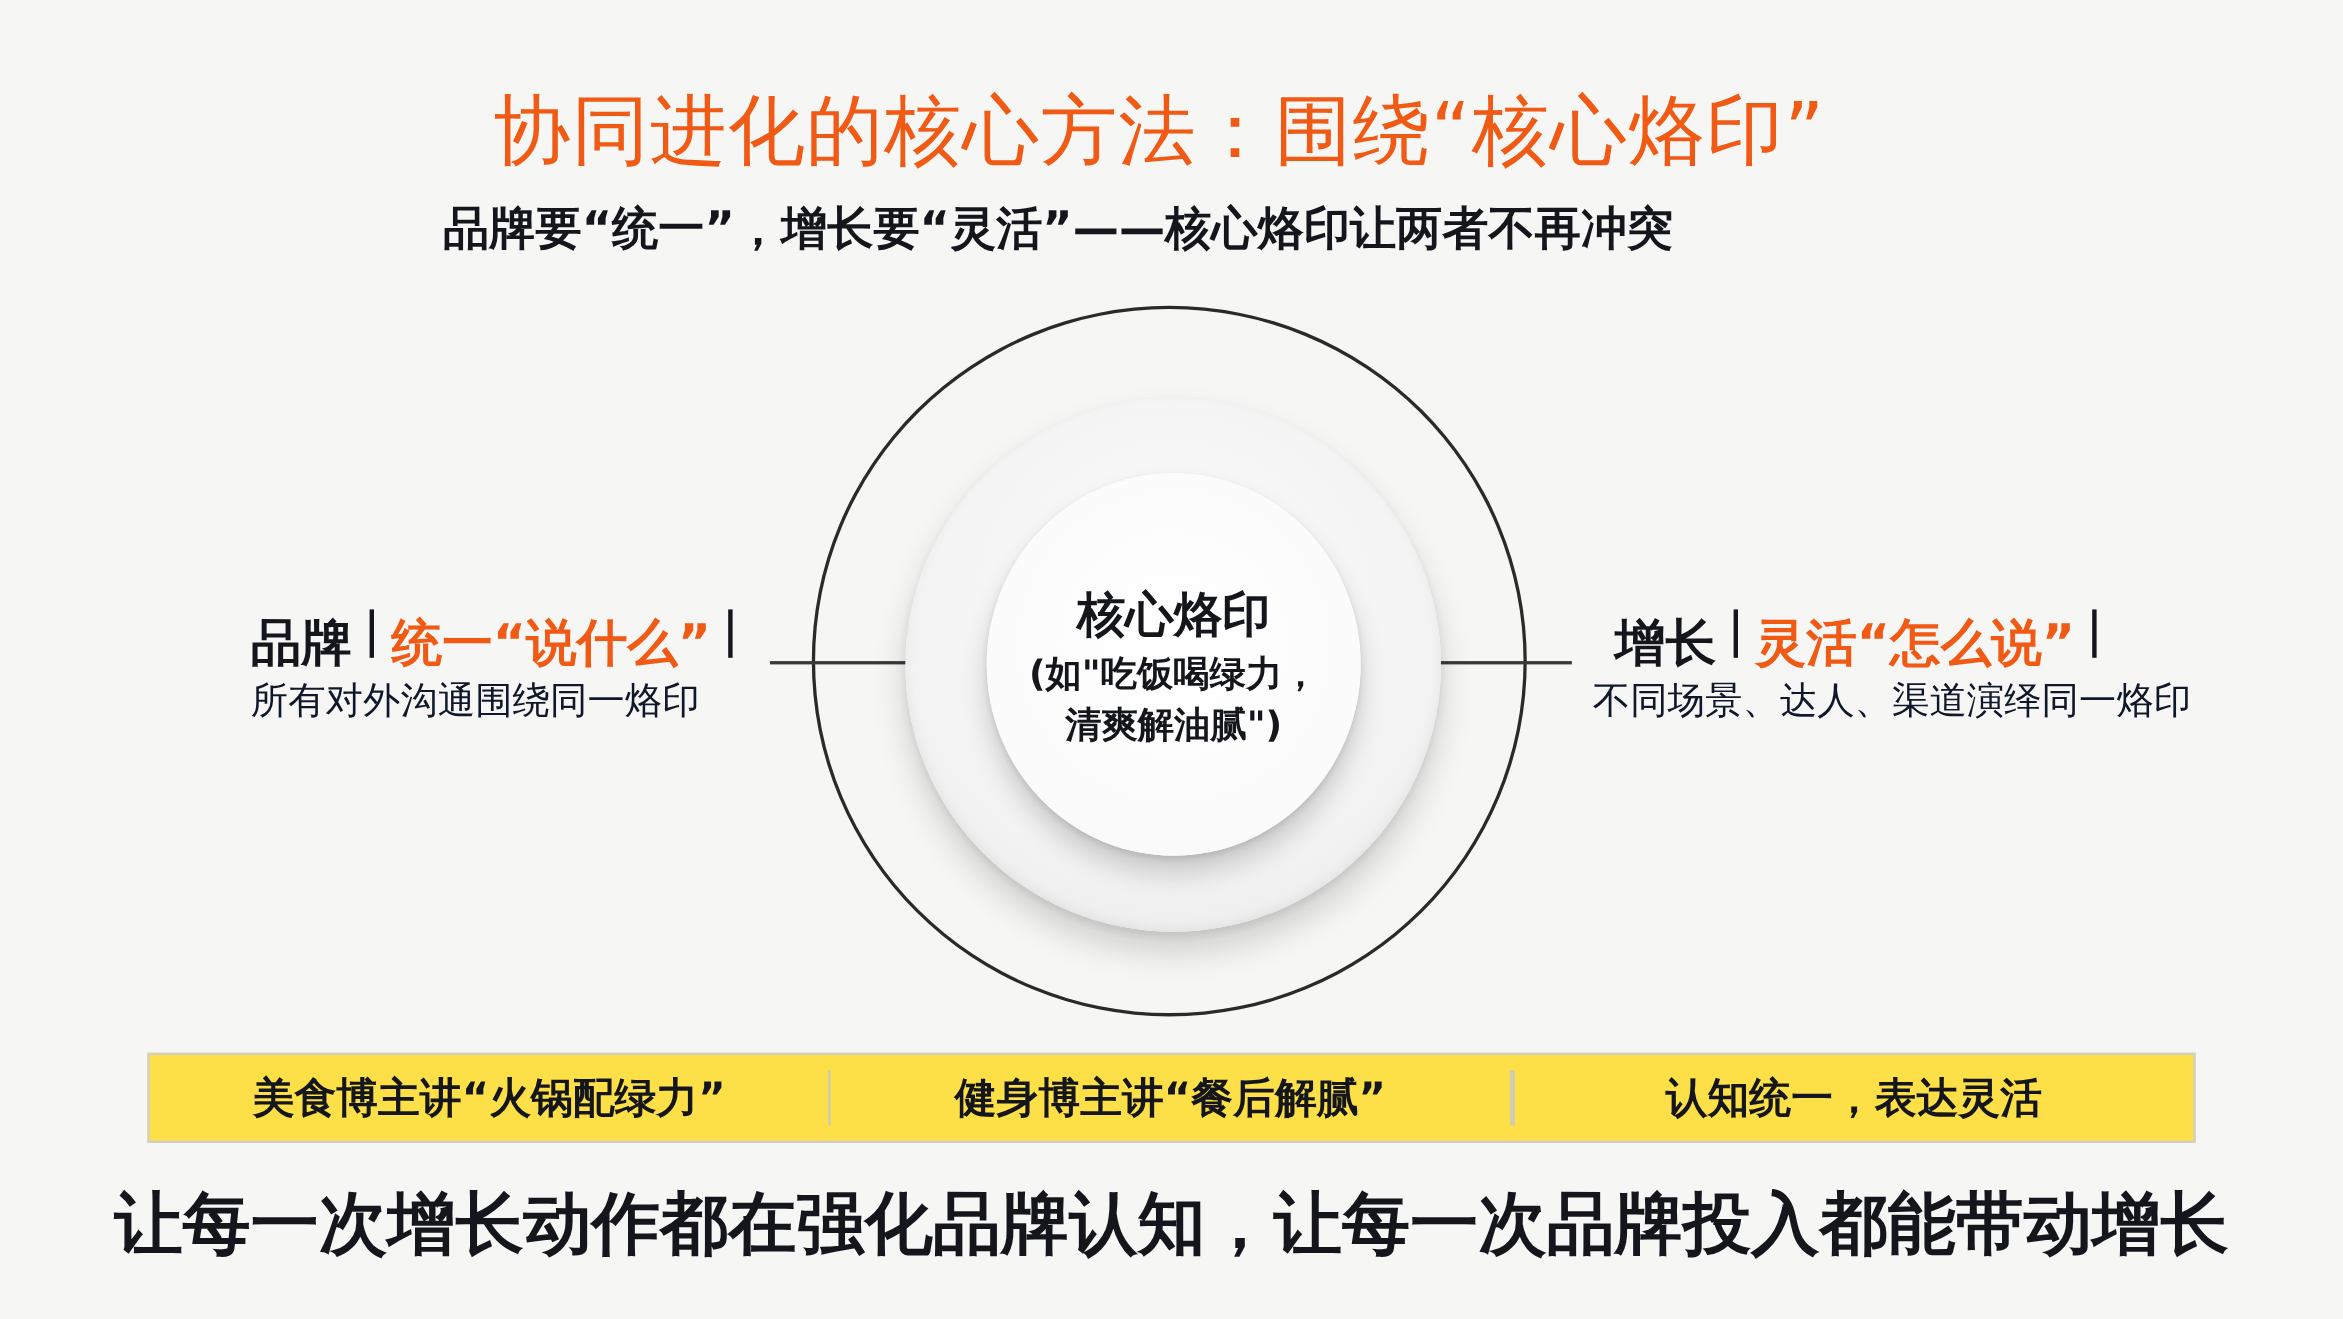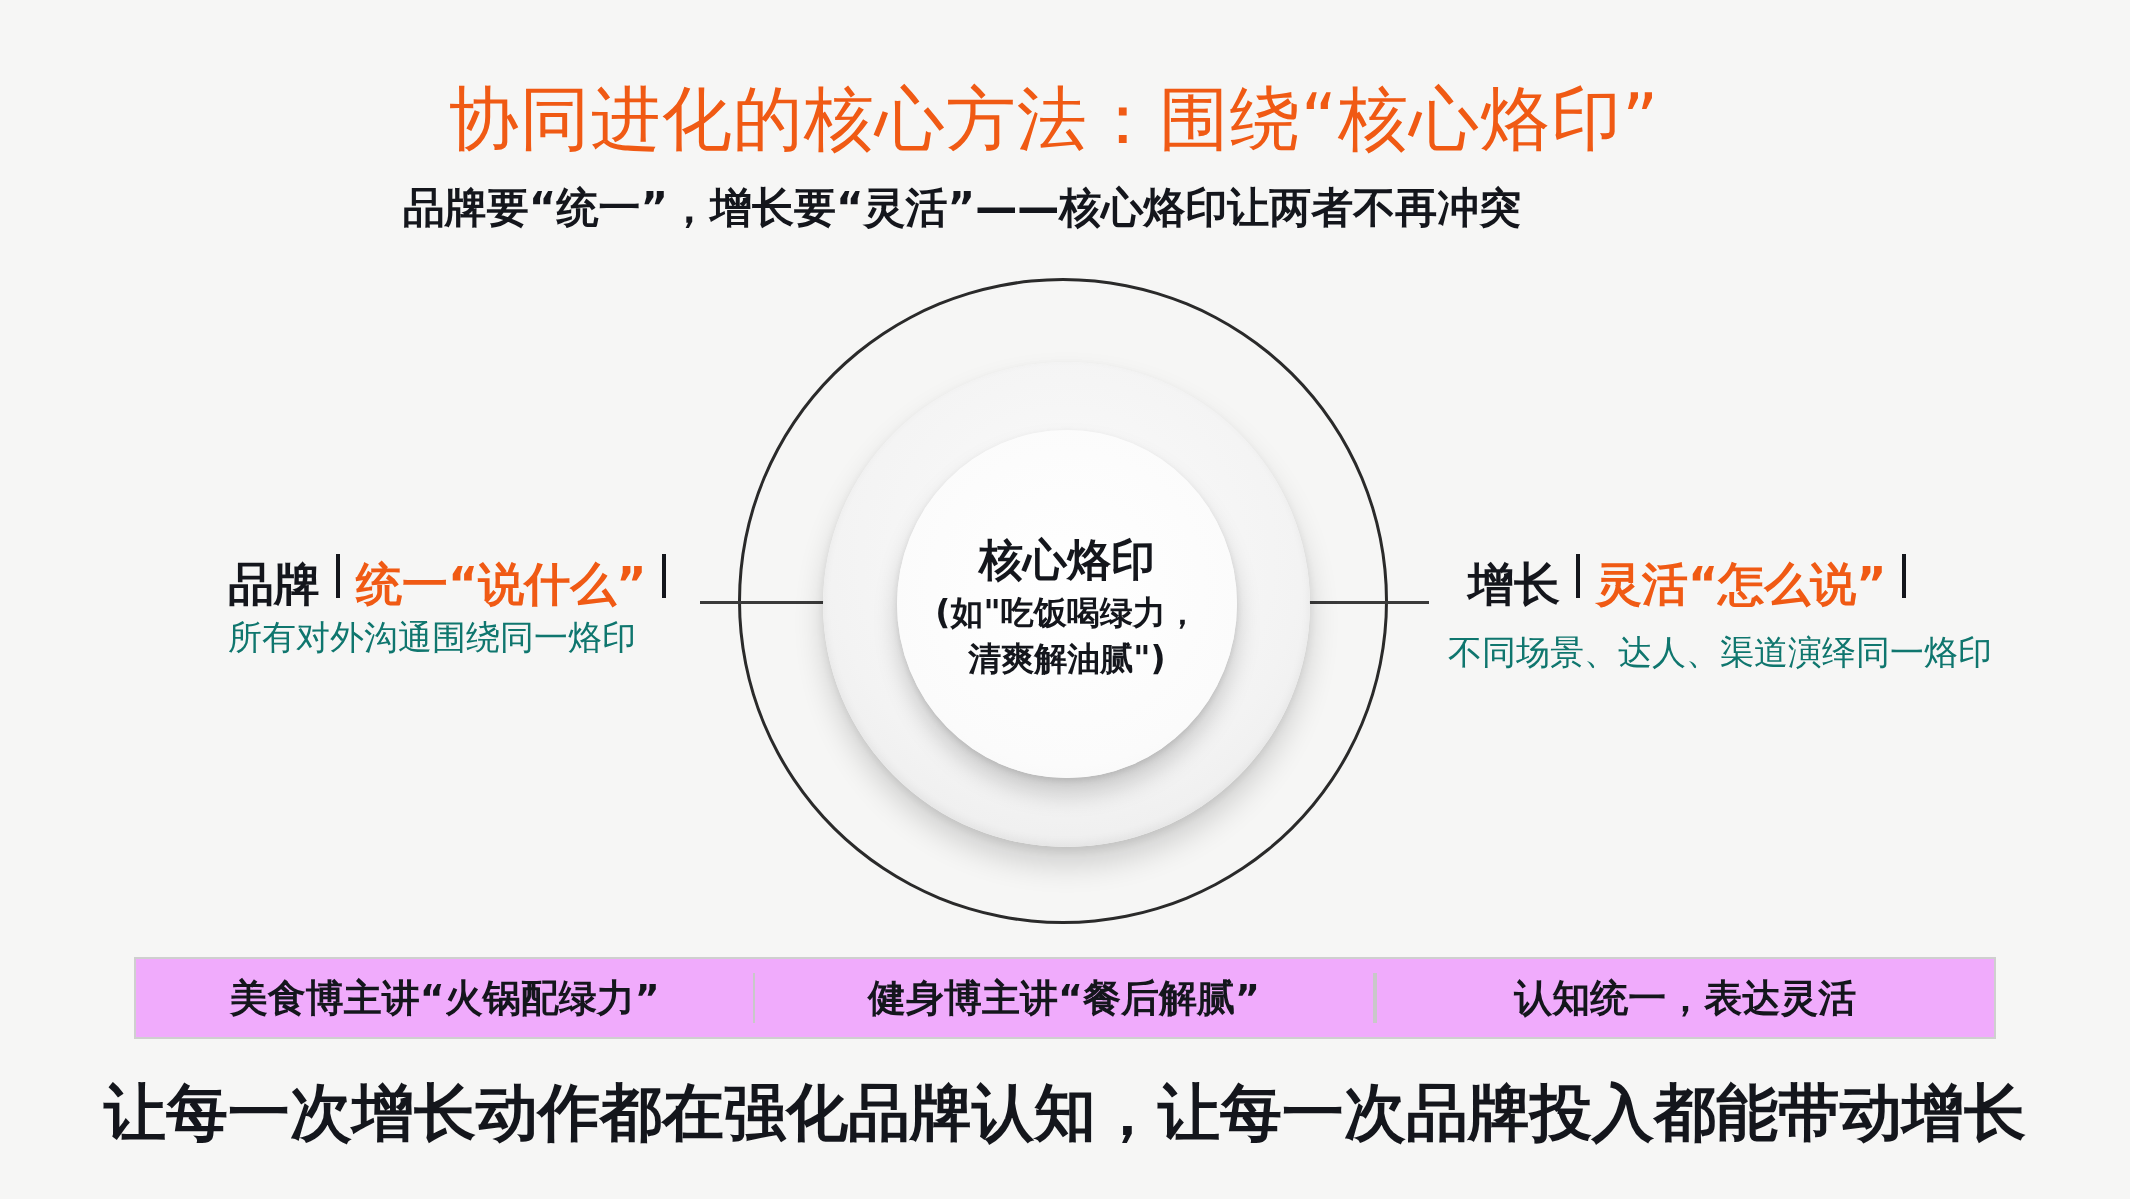--- a/index.html
+++ b/index.html
@@ -43,29 +43,29 @@
   .center-title { font-size: 44px; font-weight: bold; line-height: 60px; color: #14161c; }
   .center-sub { font-size: 33px; font-weight: bold; line-height: 46px; color: #14161c; }
 
   .side-head {
     font-size: 46px; font-weight: bold; line-height: 60px; white-space: nowrap;
     display: flex; 
   }
   .side-head .key { color: #14161c; }
   .side-head .accent { color: #f05a14; }
   .side-head .bar { display: inline-block; width: 4px; height: 44px; background: #14161c; margin: 0 16px; }
-  .side-desc { font-size: 34px; line-height: 46px; color: #0f766e; white-space: nowrap; }
+  .side-desc { font-size: 34px; line-height: 46px; color: #0f172a; white-space: nowrap; }
   .left-block { left: 228px; top: 554px; }
   .right-block { left: 1448px; top: 554px; }
-  .right-block .side-desc { margin-left: -0px; margin-top: 15px; }
+  .right-block .side-desc { margin-left: -0px; }
 
   
   .examples {
     left: 134px; top: 957px; width: 1862px; height: 82px;
-    border: 2px solid #cfcfcf; box-sizing: border-box; background: #f0abfc;
+    border: 2px solid #cfcfcf; box-sizing: border-box; background: #fde047;
     display: flex; align-items: center;
   }
   .ex-item {
     flex: 1; text-align: center; font-size: 38px; font-weight: bold; line-height: 50px;
     color: #14161c; white-space: nowrap;
   }
   .ex-div { width: 2px; height: 50px; background: #c8c8c8; }
 
   .bottom-line {
     left: 0; width: 2130px; top: 1082px; text-align: center;

